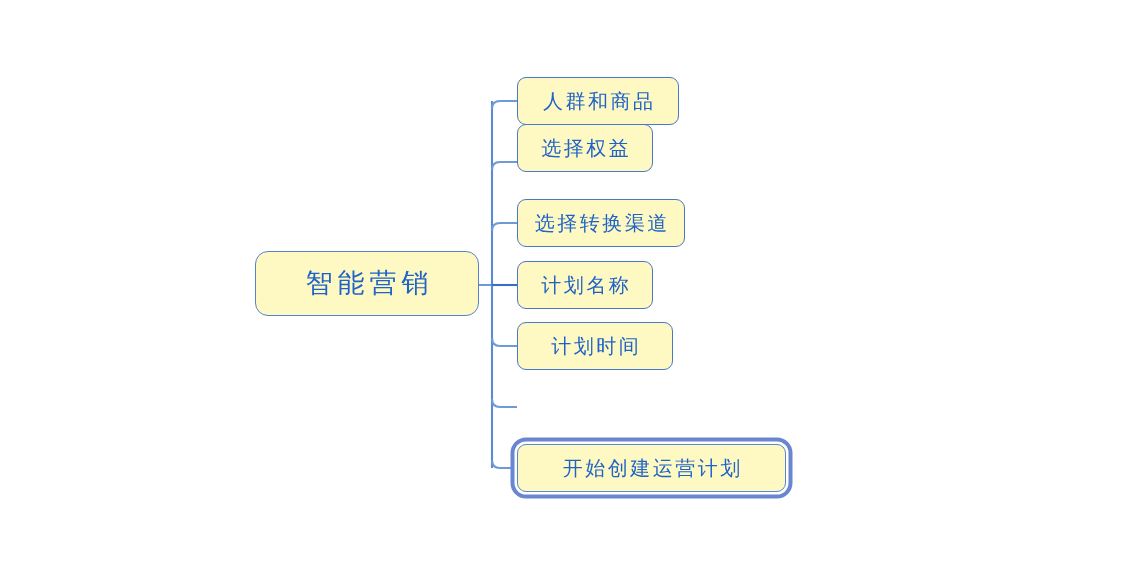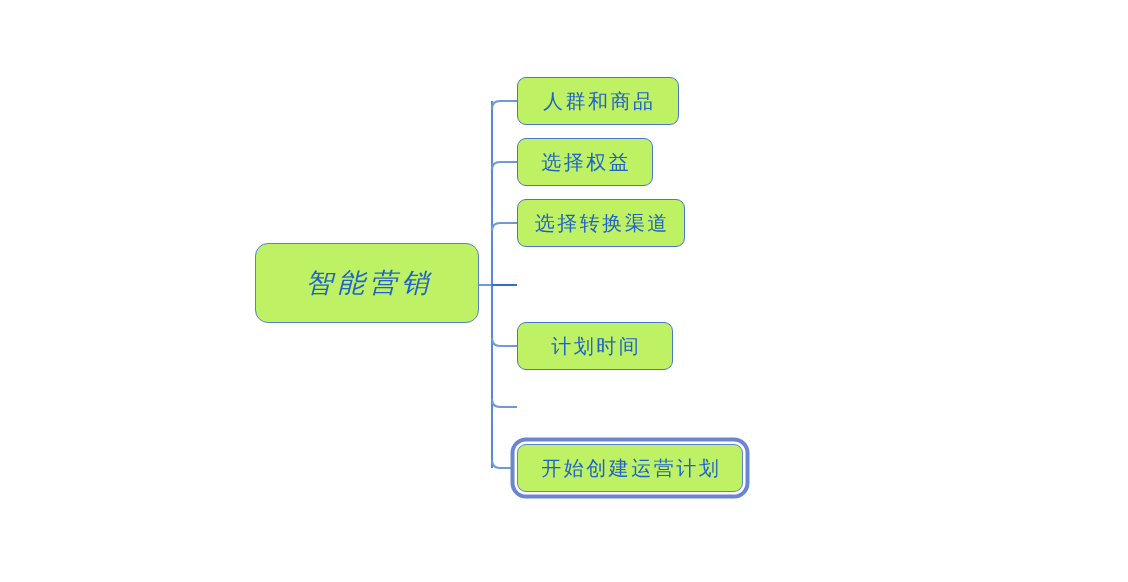--- a/index.html
+++ b/index.html
@@ -28,41 +28,40 @@
     left: 0; top: 0;
     width: 1128px;
     height: 582px;
     pointer-events: none;
   }
 
   
   .node {
     position: absolute;
     box-sizing: border-box;
-    background: #bef264;
+    background: #fef9c3;
     border: 1.6px solid #4A78C8;
     border-radius: 9px;
     color: #1F63C8;
     display: flex;
     align-items: center;
     justify-content: center;
     white-space: nowrap;
   }
 
   .node-root {
     left: 255px;
-    top: 243px;
+    top: 251px;
     width: 224px;
-    height: 80px;
+    height: 65px;
     border-radius: 13px;
     border: 1.7px solid #5584CC;
     font-size: 27px;
     letter-spacing: 5px;
     text-indent: 5px;
-    font-style: italic;
   }
 
   .node-child {
     height: 48px;
     font-size: 20px;
     letter-spacing: 2.5px;
     text-indent: 2.5px;
     padding: 0 17px;
   }
 
@@ -103,31 +102,34 @@
   </svg>
 
   <div class="node node-root">
     <span class="node-label">智能营销</span>
   </div>
 
   <div class="node node-child" style="left:517px; top:77px; width:162px;">
     <span class="node-label">人群和商品</span>
   </div>
 
-  <div class="node node-child" style="left:517px; top:138px; width:136px;">
+  <div class="node node-child" style="left:517px; top:124px; width:136px;">
     <span class="node-label">选择权益</span>
   </div>
 
   <div class="node node-child" style="left:517px; top:199px; width:168px;font-family:Liberation Serif, serif;">
     <span class="node-label">选择转换渠道</span>
   </div>
 
+  <div class="node node-child" style="left:517px; top:261px; width:136px;">
+    <span class="node-label">计划名称</span>
+  </div>
 
   <div class="node node-child" style="left:517px; top:322px; width:156px;">
     <span class="node-label">计划时间</span>
   </div>
 
 
-  <div class="node node-child node-highlight" style="left:517px; top:444px; width:226px;">
+  <div class="node node-child node-highlight" style="left:517px; top:444px; width:269px;">
     <span class="node-label">开始创建运营计划</span>
   </div>
 
 </div>
 
 </body></html>

